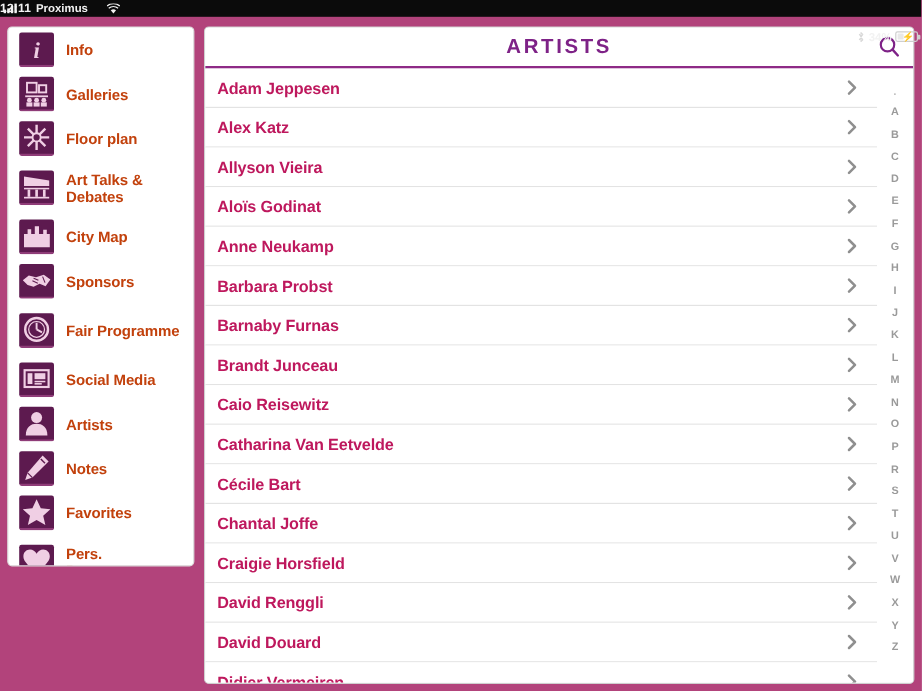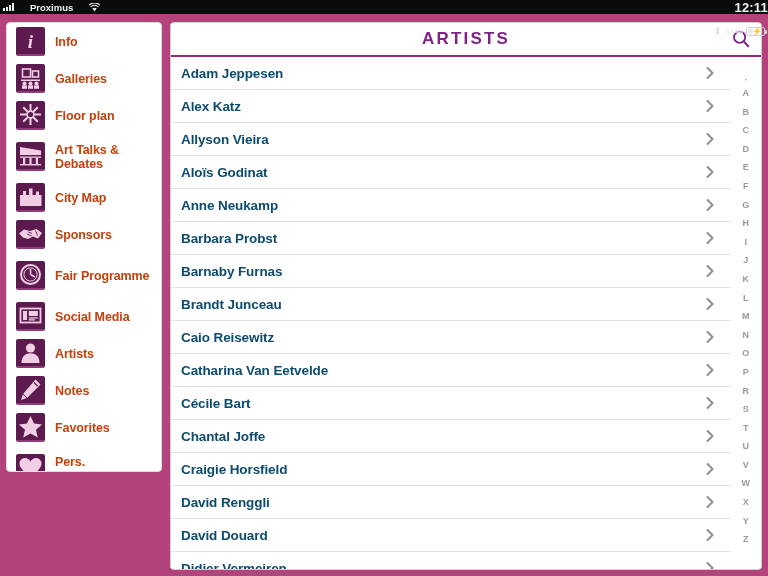--- a/index.html
+++ b/index.html
@@ -37,28 +37,27 @@
   .sb-left {
     display: flex;
     align-items: center;
     gap: 16px;
     padding-left: 3px;
     flex: 1;
   }
   .sb-center {
     position: absolute;
     left: 0; right: 0;
-    text-align: right;
-    font-size: 13px;
+    text-align: left;
+    font-size: 10px;
     font-weight: bold;
     letter-spacing: 0.2px;
   }
   .sb-right {
     display: flex;
-    align-items: center;
     gap: 3px;
     padding-right: 3px;
     margin-left: auto;
     position: relative;
     z-index: 2;
     margin-top: 48px;
   }
   .signal-bars { display: flex; align-items: flex-end; gap: 1px; height: 8px; }
   .signal-bars i { display: block; width: 2px; background: #f2f2f2; }
   .signal-bars i:nth-child(1) { height: 3px; }
@@ -199,21 +198,21 @@
     align-items: center;
     border-bottom: 1px solid #e3e3e3;
     padding-left: 10px;
     padding-right: 20px;
     cursor: pointer;
     background: #fff;
   }
   .artist-name {
     font-size: 13.5px;
     font-weight: bold;
-    color: #0c4a6e;
+    color: #be185d;
     letter-spacing: -0.1px;
     white-space: nowrap;
   }
   .chevron {
     position: absolute;
     right: 16px;
     top: 50%;
     transform: translateY(-50%);
     width: 10px;
     height: 14px;

